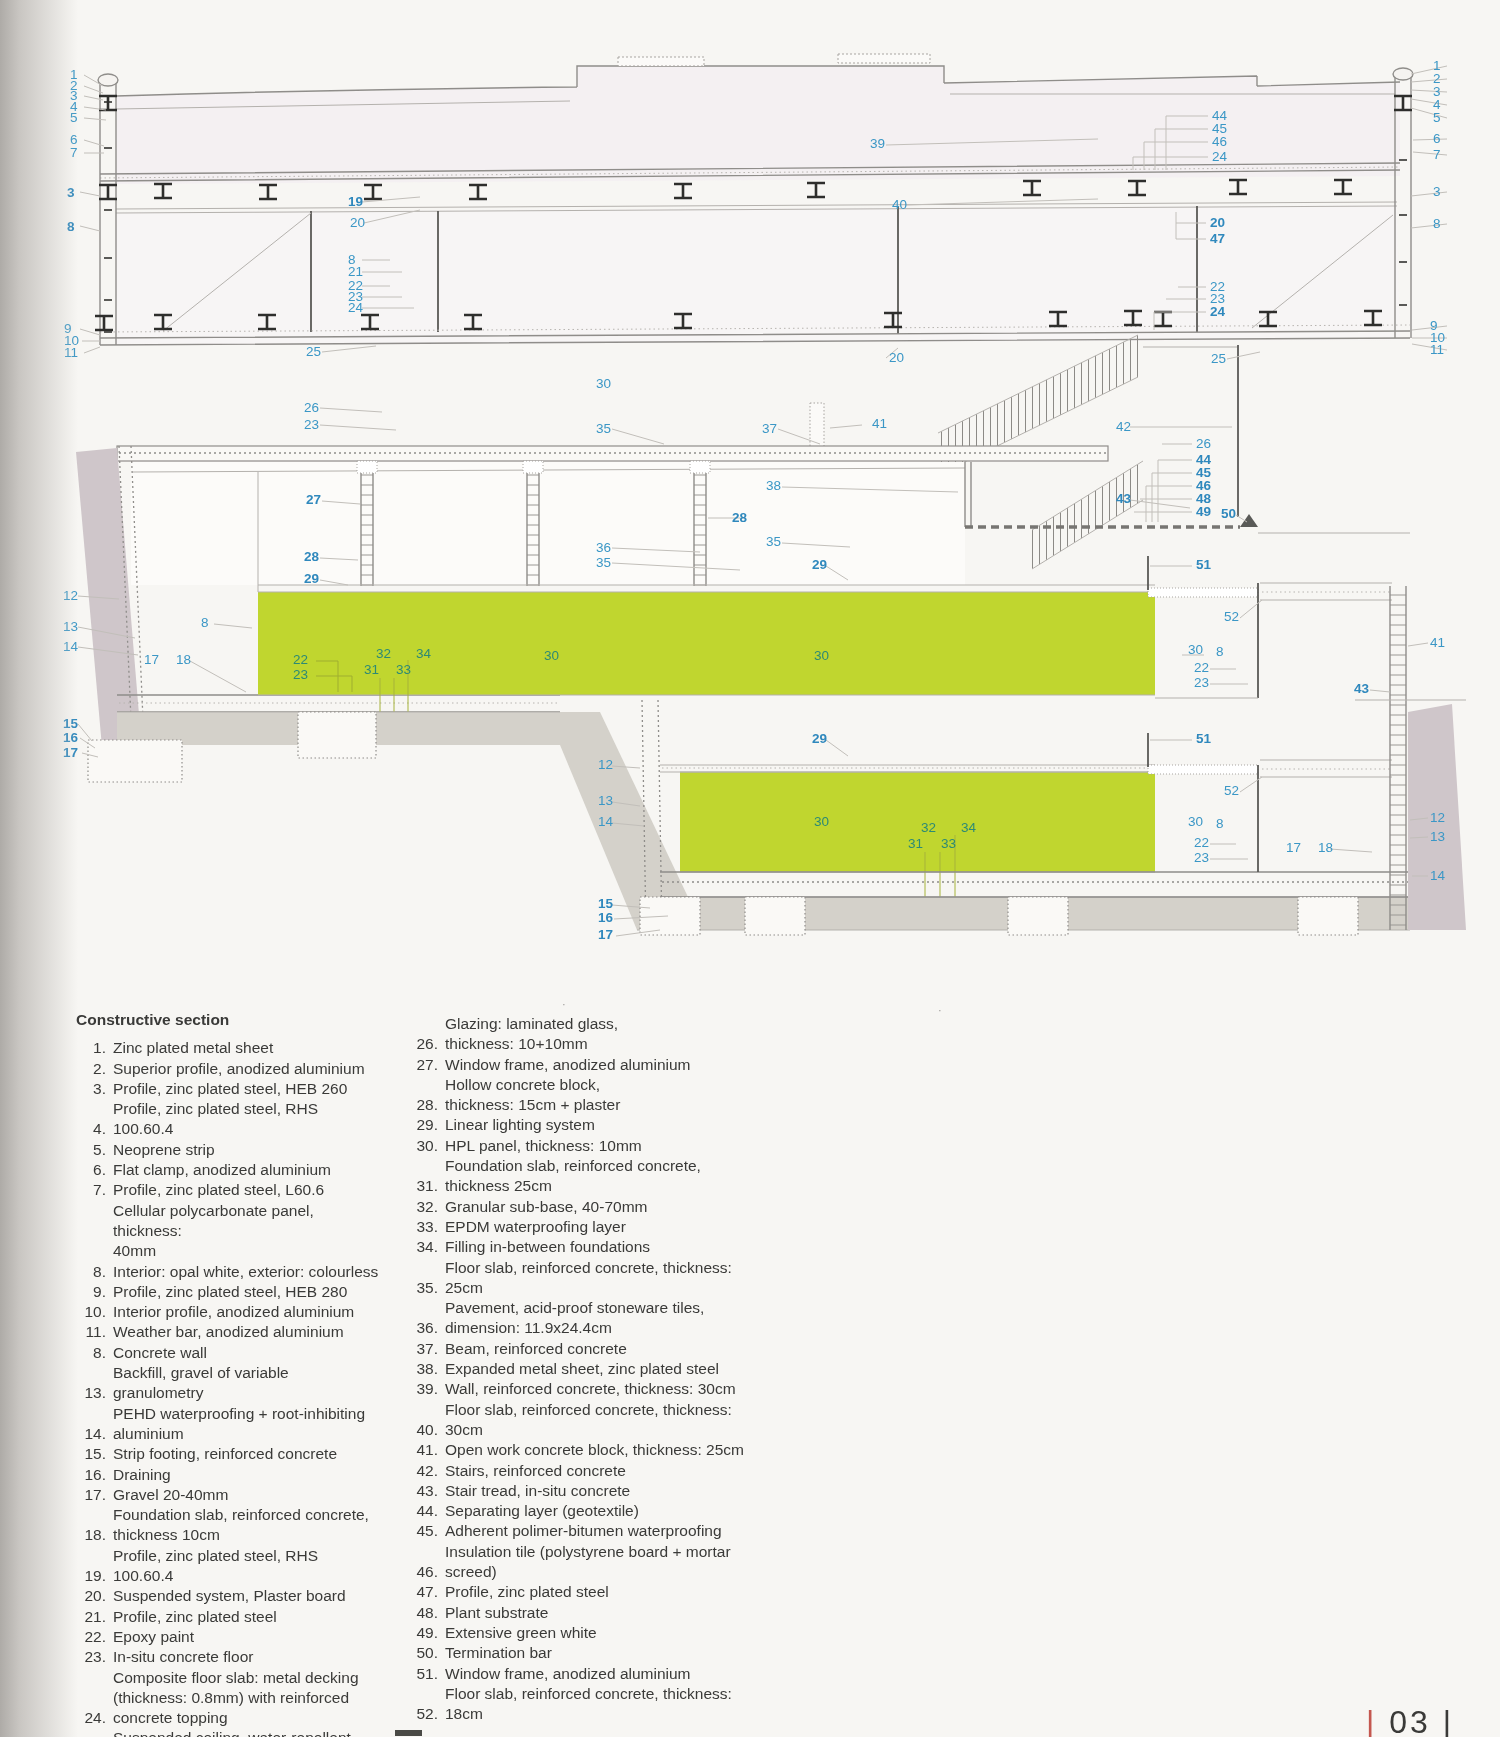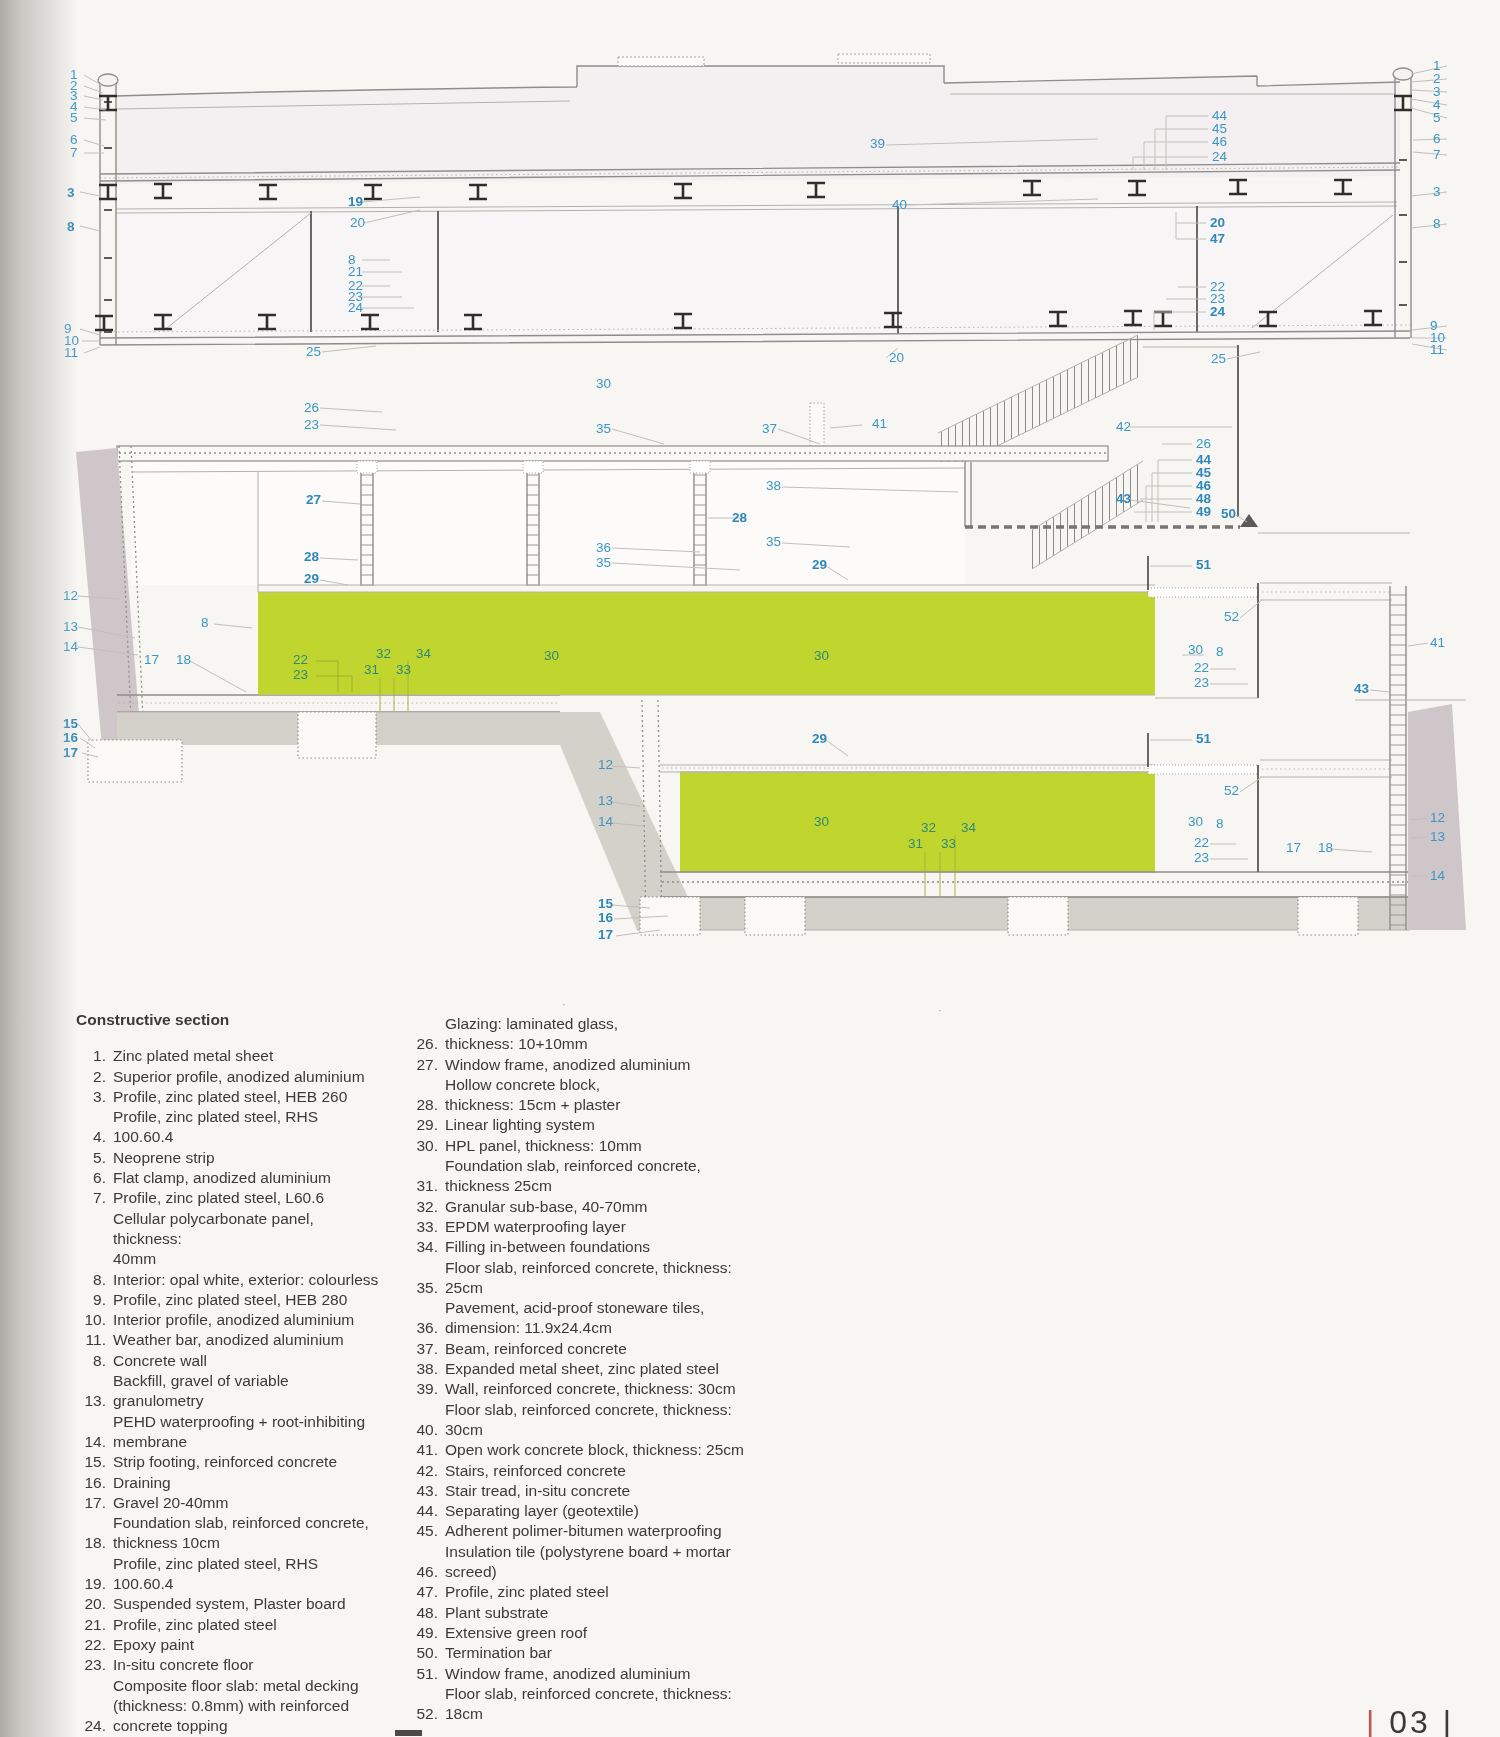--- a/index.html
+++ b/index.html
@@ -23,21 +23,21 @@
   .leader{stroke:#c2bfba;stroke-width:1;fill:none;}
   .ibeam{stroke:#2e2e2c;stroke-width:2.6;fill:none;}
   .foot{fill:#faf9f6;stroke:#8f8d8a;stroke-width:1.2;stroke-dasharray:1.5 2.5;}
   text.lb{fill:#3b97c6;font:13.5px "Liberation Sans",sans-serif;}
   text.b{fill:#2f88bd;font-weight:bold;}
   text.g{fill:#2d8a74;}
   
   .legend-col{position:absolute;color:#3a3a38;font-size:15.5px;line-height:20.3px;}
   #legend-left{left:76px;top:1010px;width:305px;}
   #legend-right{left:408px;top:1014px;width:360px;}
-  .legend-title{font-weight:bold;margin-bottom:16px;}
+  .legend-title{font-weight:bold;margin-bottom:8px;}
   .legend-item{display:flex;align-items:flex-end;}
   .legend-item .num{flex:none;width:30px;text-align:right;padding-right:7px;}
   .legend-item .txt{white-space:pre-line;}
   .speck{position:absolute;color:#9b9895;font-size:11px;}
   #page-number{
     position:absolute;left:1366px;top:1704px;
     font-size:32px;letter-spacing:3px;color:#3a3a38;
   }
   #page-number .bar-red{color:#c4574f;}
   .bottom-dash{position:absolute;left:395px;top:1730px;width:27px;height:6px;background:#4a4a46;}
@@ -434,21 +434,21 @@
       </div>
 
       <div class="legend-item">
         <span class="num">13.</span>
         <span class="txt">Backfill, gravel of variable granulometry</span>
       </div>
 
       <div class="legend-item">
         <span class="num">14.</span>
         <span class="txt">PEHD waterproofing + root-inhibiting
-membrane</span>
+aluminium</span>
       </div>
 
       <div class="legend-item">
         <span class="num">15.</span>
         <span class="txt">Strip footing, reinforced concrete</span>
       </div>
 
       <div class="legend-item">
         <span class="num">16.</span>
         <span class="txt">Draining</span>
@@ -622,21 +622,21 @@
         <span class="txt">Profile, zinc plated steel</span>
       </div>
 
       <div class="legend-item">
         <span class="num">48.</span>
         <span class="txt">Plant substrate</span>
       </div>
 
       <div class="legend-item">
         <span class="num">49.</span>
-        <span class="txt">Extensive green roof</span>
+        <span class="txt">Extensive green white</span>
       </div>
 
       <div class="legend-item">
         <span class="num">50.</span>
         <span class="txt">Termination bar</span>
       </div>
 
       <div class="legend-item">
         <span class="num">51.</span>
         <span class="txt">Window frame, anodized aluminium</span>

